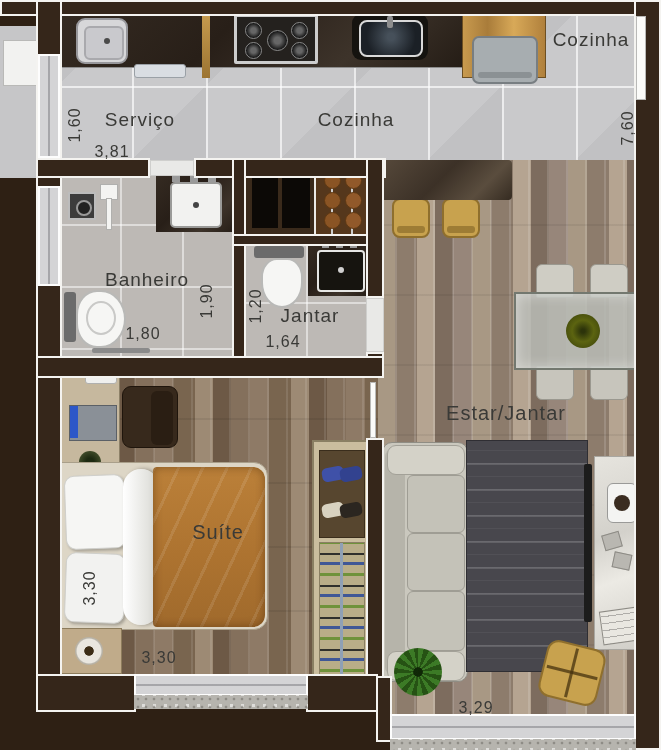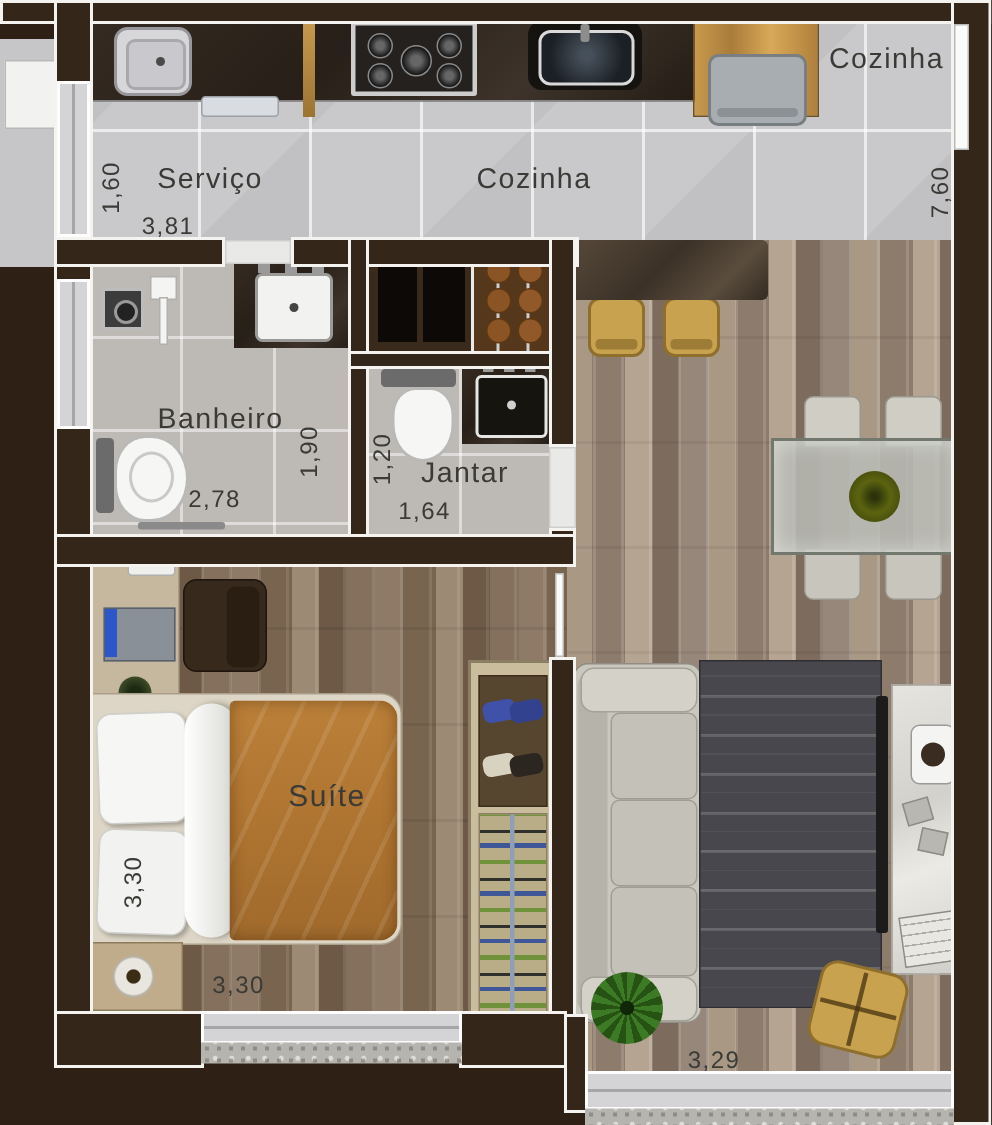--- a/index.html
+++ b/index.html
@@ -255,25 +255,26 @@
   <div class="win" style="left:390px;top:714px;width:246px;height:26px;"></div>
   <div class="gravel" style="position:absolute;left:390px;top:739px;width:246px;height:11px;"></div>
   <div class="doorleaf" style="left:636px;top:16px;width:10px;height:84px;"></div>
 
   <div class="lbl room" style="left:140px;top:120px;">Serviço</div>
   <div class="lbl room" style="left:356px;top:120px;">Cozinha</div>
   <div class="lbl room" style="left:591px;top:40px;">Cozinha</div>
   <div class="lbl room" style="left:147px;top:280px;">Banheiro</div>
   <div class="lbl room" style="left:310px;top:316px;">Jantar</div>
   <div class="lbl room" style="left:218px;top:532px;font-size:20px;">Suíte</div>
+  <div class="lbl room" style="left:506px;top:413px;font-size:20px;">Estar/Jantar</div>
 
   <div class="lbl dim rot" style="left:75px;top:125px;">1,60</div>
   <div class="lbl dim" style="left:112px;top:152px;">3,81</div>
   <div class="lbl dim rot" style="left:628px;top:128px;">7,60</div>
-  <div class="lbl dim" style="left:143px;top:334px;">2,78</div>
+  <div class="lbl dim" style="left:143px;top:334px;">1,80</div>
   <div class="lbl dim rot" style="left:207px;top:301px;">1,90</div>
   <div class="lbl dim rot" style="left:256px;top:306px;">1,20</div>
   <div class="lbl dim" style="left:283px;top:342px;">1,64</div>
   <div class="lbl dim rot" style="left:90px;top:588px;">3,30</div>
   <div class="lbl dim" style="left:159px;top:658px;">3,30</div>
   <div class="lbl dim" style="left:476px;top:708px;">3,29</div>
 
 
 </div>
 

